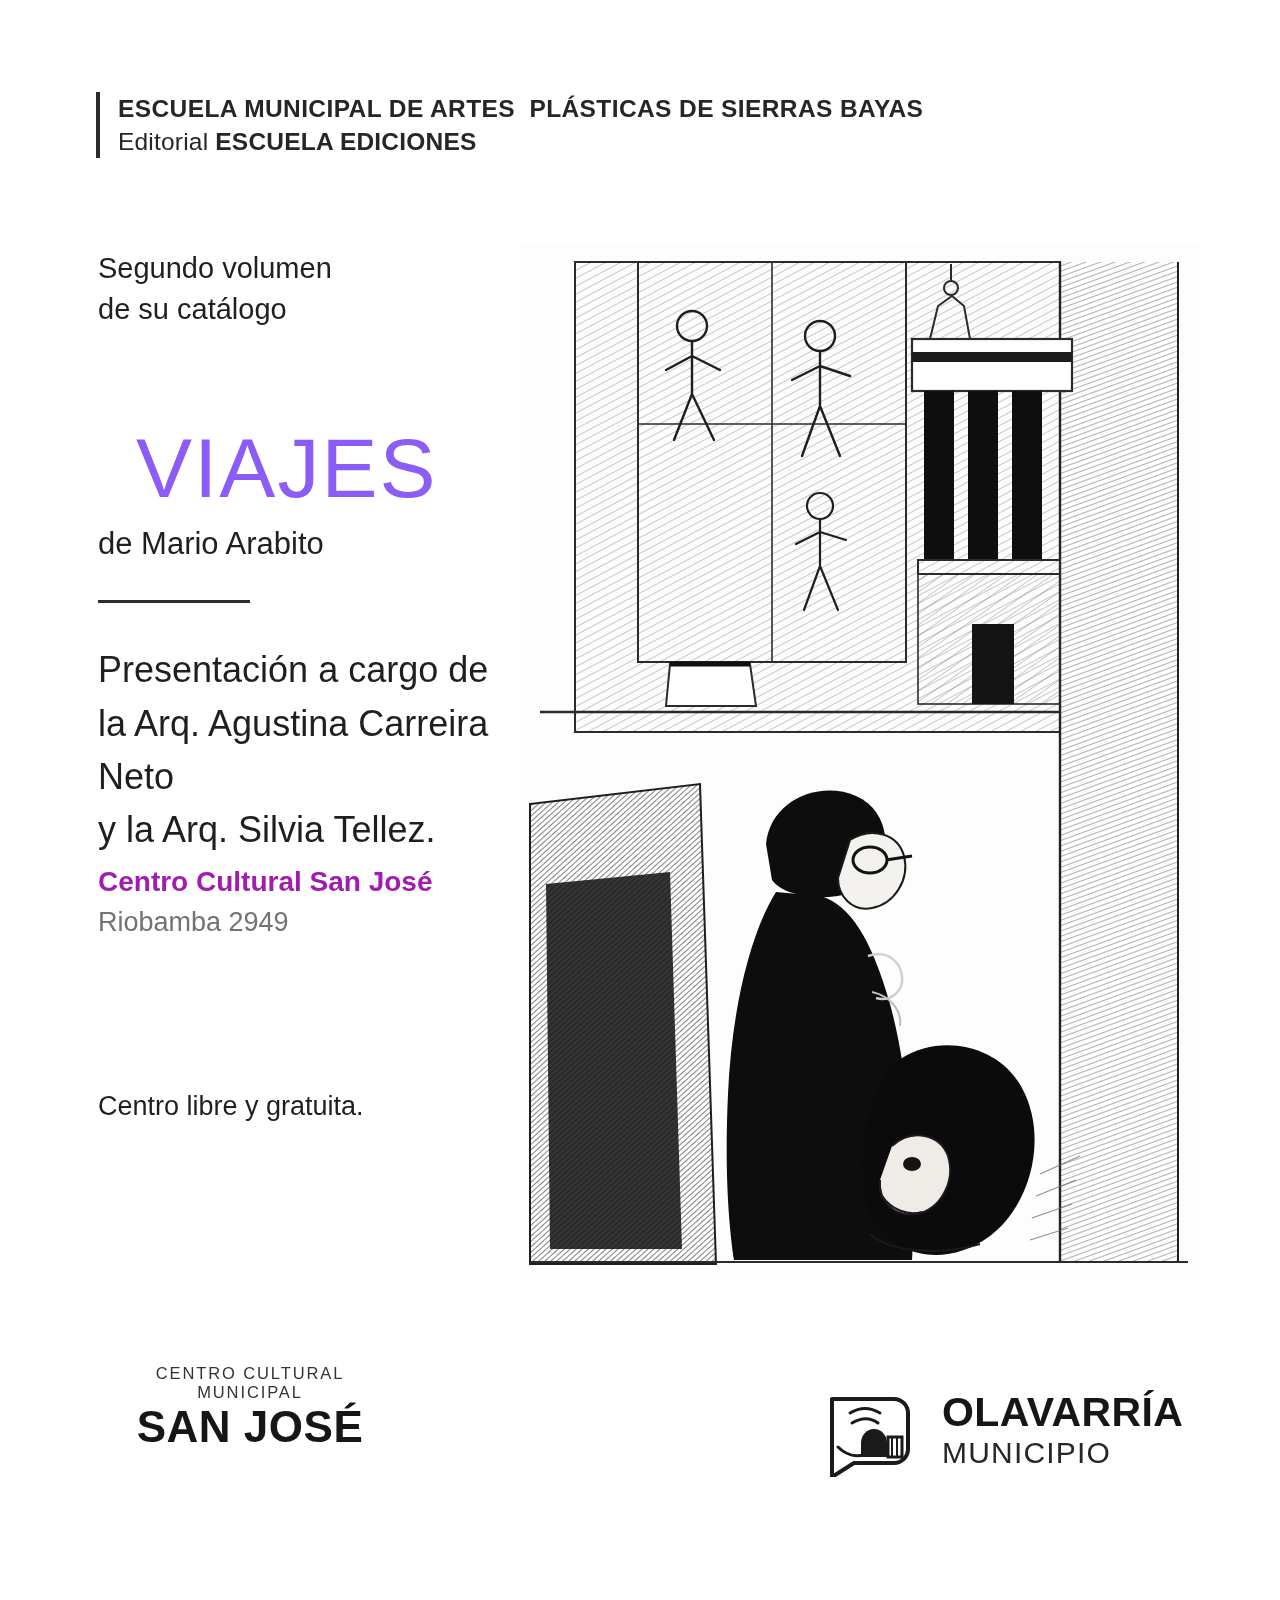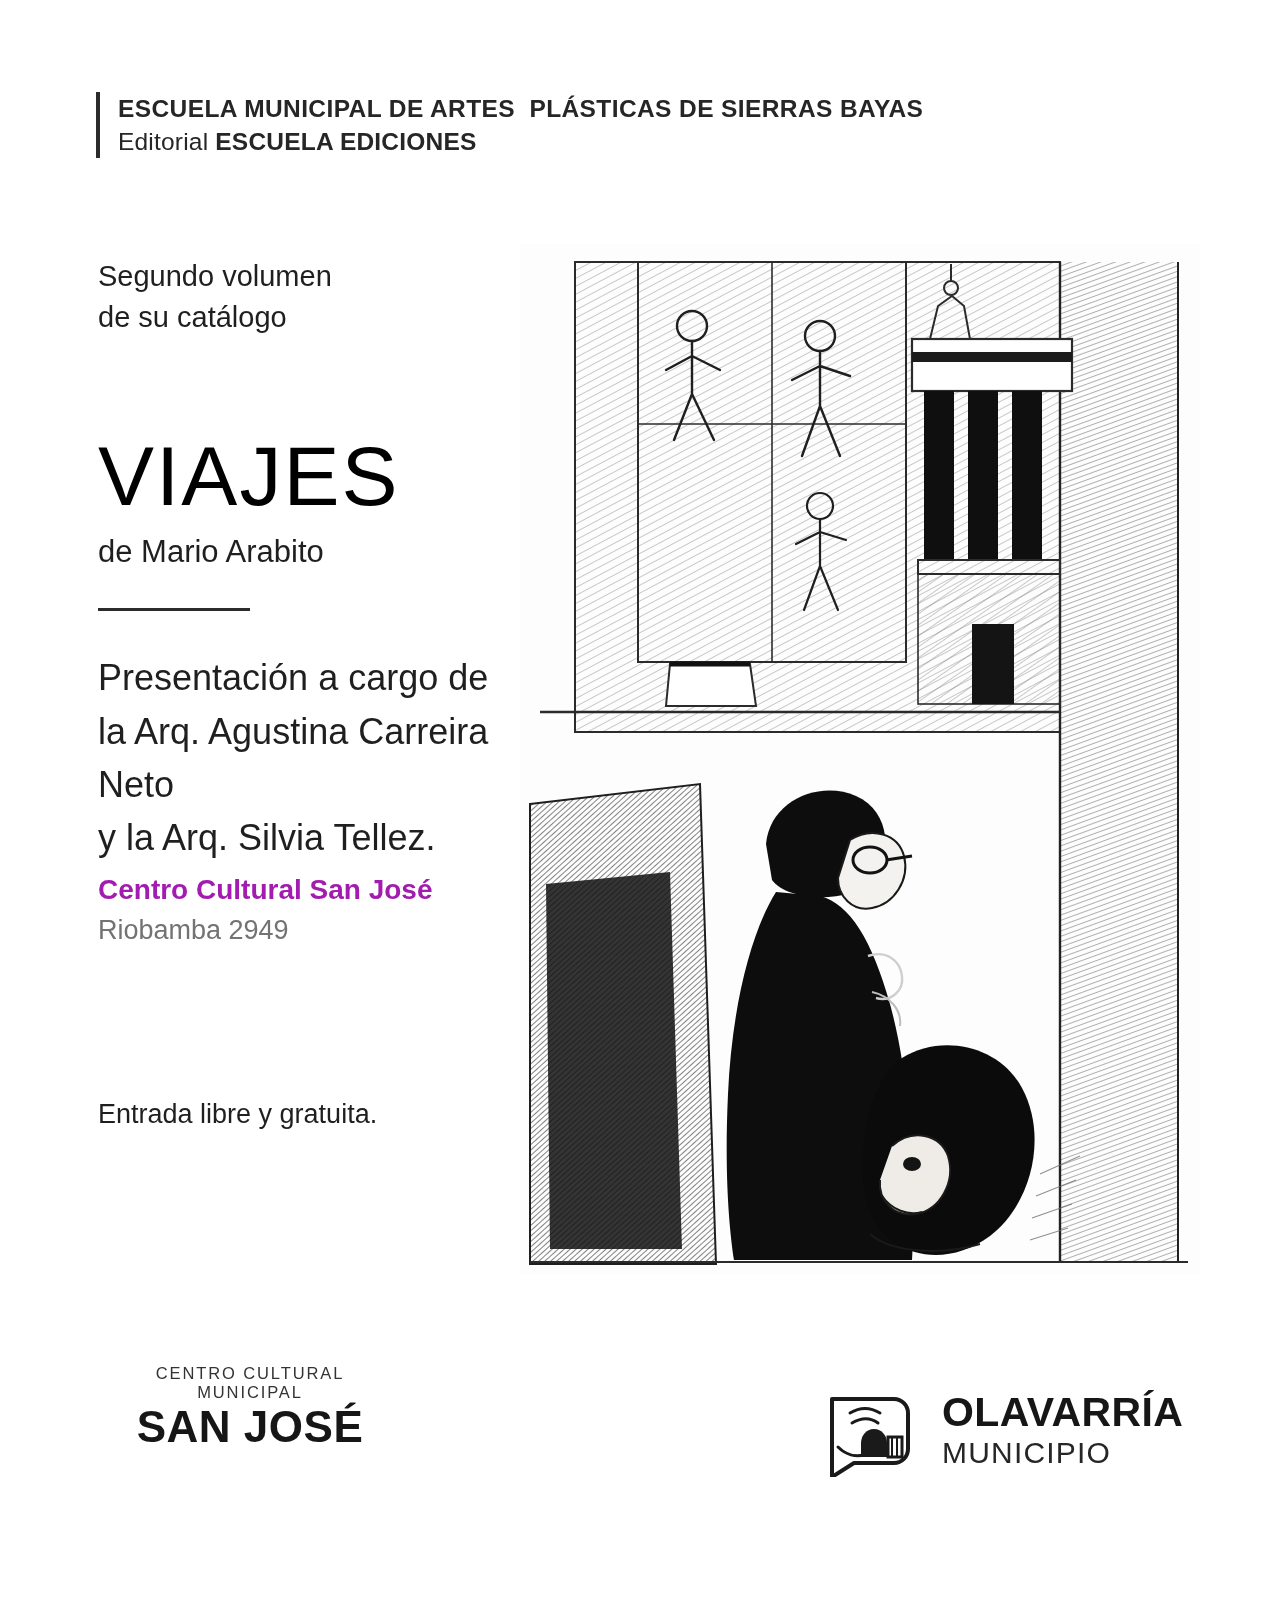--- a/index.html
+++ b/index.html
@@ -66,29 +66,29 @@
     position: absolute;
     left: 98px;
     top: 248px;
     width: 410px;
   }
   .volume {
     font-size: 29px;
     line-height: 1.42;
     color: #1f1f1f;
     font-weight: 300;
-    margin-top: 8px;
   }
   .title {
     margin-top: 96px;
     font-size: 84px;
     letter-spacing: 2px;
     font-weight: 300;
-    color: #000000;
+    color: #8b5cf6;
     line-height: 1;
+    margin-left: 38px;
   }
   .author {
     margin-top: 16px;
     font-size: 31px;
     font-weight: 300;
     color: #1f1f1f;
   }
   .divider {
     margin-top: 38px;
     width: 152px;
@@ -211,21 +211,21 @@
     <div class="volume" style="white-space:pre-line">Segundo volumen
 de su catálogo</div>
     <div class="title">VIAJES</div>
     <div class="author">de Mario Arabito</div>
     <div class="divider"></div>
     <div class="presentation" style="white-space:pre-line">Presentación a cargo de
 la Arq. Agustina Carreira Neto
 y la Arq. Silvia Tellez.</div>
     <div class="venue">Centro Cultural San José</div>
     <div class="address">Riobamba 2949</div>
-    <div class="free-entry">Entrada libre y gratuita.</div>
+    <div class="free-entry">Centro libre y gratuita.</div>
   </div>
 
   <div class="artwork">
     <svg width="680" height="1030" viewBox="0 0 680 1030" xmlns="http://www.w3.org/2000/svg">
       <defs>
         <pattern id="hatchA" patternUnits="userSpaceOnUse" width="7" height="7" patternTransform="rotate(62)">
           <line x1="0" y1="0" x2="0" y2="7" stroke="#4a4a4a" stroke-width="1.1"></line>
         </pattern>
         <pattern id="hatchB" patternUnits="userSpaceOnUse" width="5" height="5" patternTransform="rotate(70)">
           <line x1="0" y1="0" x2="0" y2="5" stroke="#3b3b3b" stroke-width="1.3"></line>

